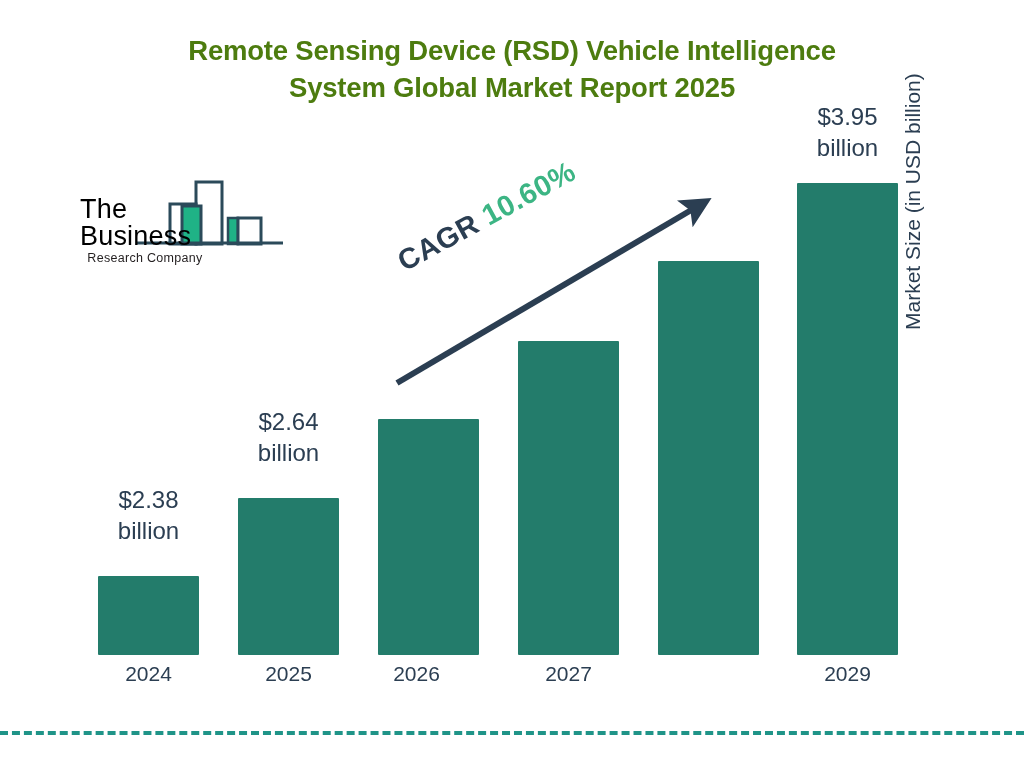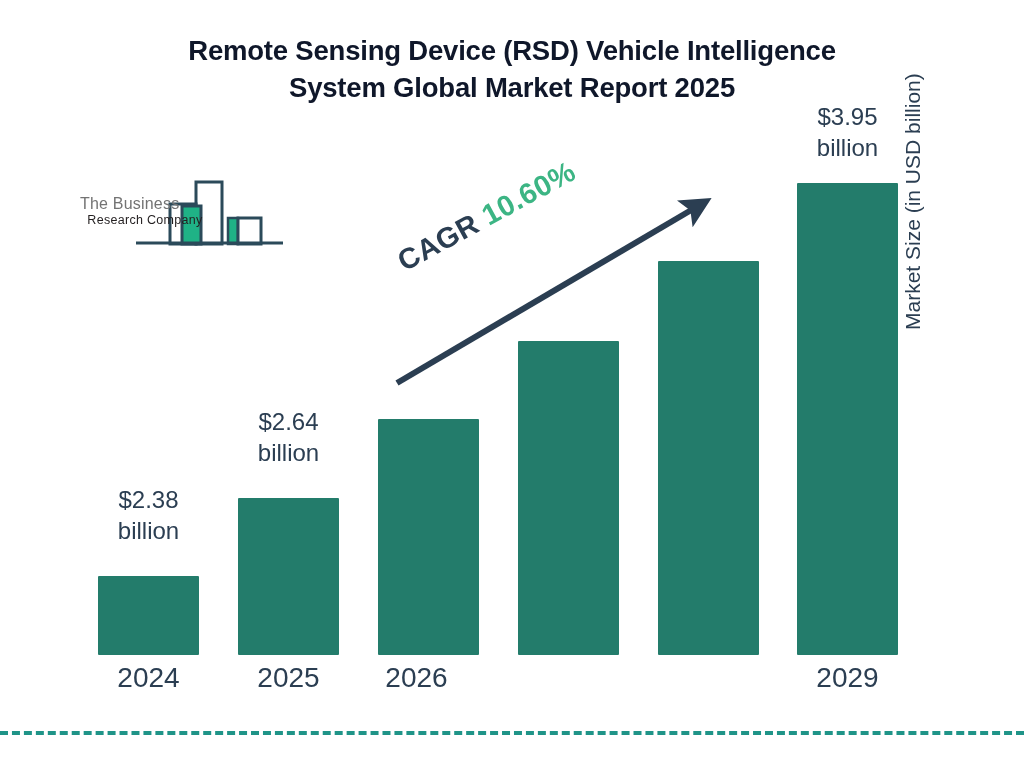--- a/index.html
+++ b/index.html
@@ -23,21 +23,21 @@
   
   #chart-title {
     position: absolute;
     left: 60px;
     top: 32px;
     width: 904px;
     text-align: center;
     font-size: 27.5px;
     font-weight: bold;
     line-height: 1.36;
-    color: #0f172a;
+    color: #4d7c0f;
     letter-spacing: -0.2px;
   }
 
   
   #logo {
     position: absolute;
     left: 78px;
     top: 176px;
     width: 205px;
     height: 74px;
@@ -54,24 +54,24 @@
     left: 2px;
     top: 20px;
     width: 130px;
     text-align: left;
     color: #231f20;
     line-height: 1;
     z-index: 2;
   }
   #logo-line1 {
     display: block;
-    font-size: 16px;
+    font-size: 27px;
     font-weight: 400;
     letter-spacing: 0.2px;
-    color: #737373;
+    color: #000000;
   }
   #logo-line2 {
     display: block;
     font-size: 12.5px;
     font-weight: 400;
     letter-spacing: 0.3px;
     color: #231f20;
     margin-top: 2px;
     text-align: center;
   }
@@ -95,21 +95,21 @@
     font-size: 24px;
     font-weight: normal;
     color: #2b3e52;
     line-height: 1.28;
   }
   .bar-value .amt { display: block; }
   .bar-value .unit { display: block; }
   .x-tick {
     position: absolute;
     text-align: center;
-    font-size: 28px;
+    font-size: 21px;
     font-weight: normal;
     color: #2b3e52;
     top: 662px;
   }
 
   
   #cagr-arrow {
     position: absolute;
     left: 380px;
     top: 185px;
@@ -197,20 +197,21 @@
       <div class="x-tick" style="left: 86px; width: 125px;">2024</div>
       <div class="bar" style="left: 238px; top: 498px; width: 101px; height: 157px; background: rgb(35, 124, 107);"></div>
       <div class="bar-value" style="left: 228px; top: 407px; width: 121px;">
         <span class="amt">$2.64</span>
         <span class="unit">billion</span>
       </div>
       <div class="x-tick" style="left: 226px; width: 125px;">2025</div>
       <div class="bar" style="left: 378px; top: 419px; width: 101px; height: 236px; background: rgb(35, 124, 107);"></div>
       <div class="x-tick" style="left: 354px; width: 125px;">2026</div>
       <div class="bar" style="left: 518px; top: 341px; width: 101px; height: 314px; background: rgb(35, 124, 107);"></div>
+      <div class="x-tick" style="left: 506px; width: 125px;">2027</div>
       <div class="bar" style="left: 658px; top: 261px; width: 101px; height: 394px; background: rgb(35, 124, 107);"></div>
       <div class="bar" style="left: 797px; top: 183px; width: 101px; height: 472px; background: rgb(35, 124, 107);"></div>
       <div class="bar-value" style="left: 787px; top: 102px; width: 121px;">
         <span class="amt">$3.95</span>
         <span class="unit">billion</span>
       </div>
       <div class="x-tick" style="left: 785px; width: 125px;">2029</div>
     </div>
 
   <svg id="cagr-arrow" viewBox="0 0 340 215">

